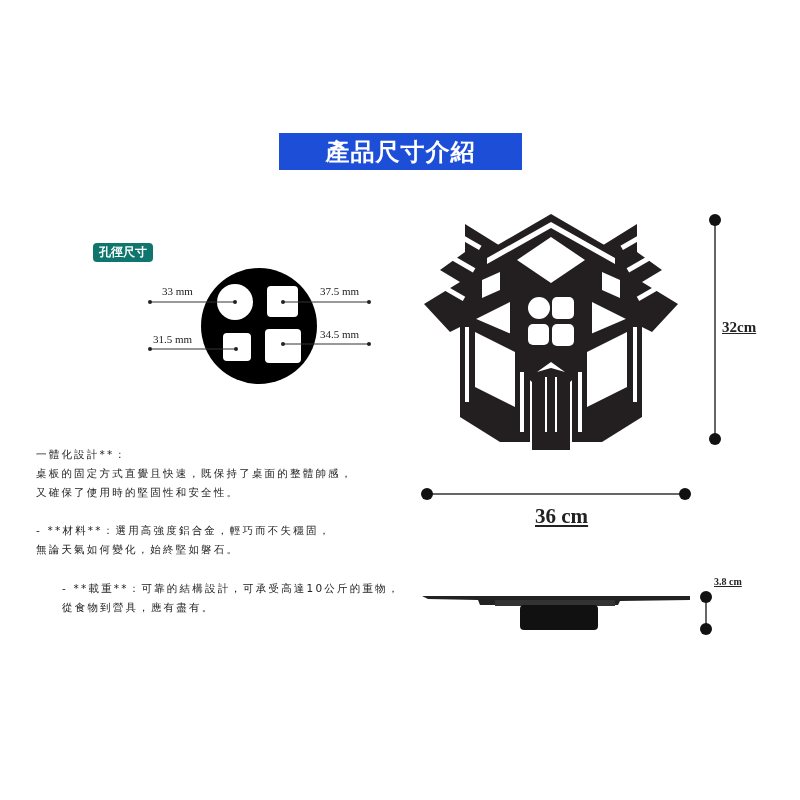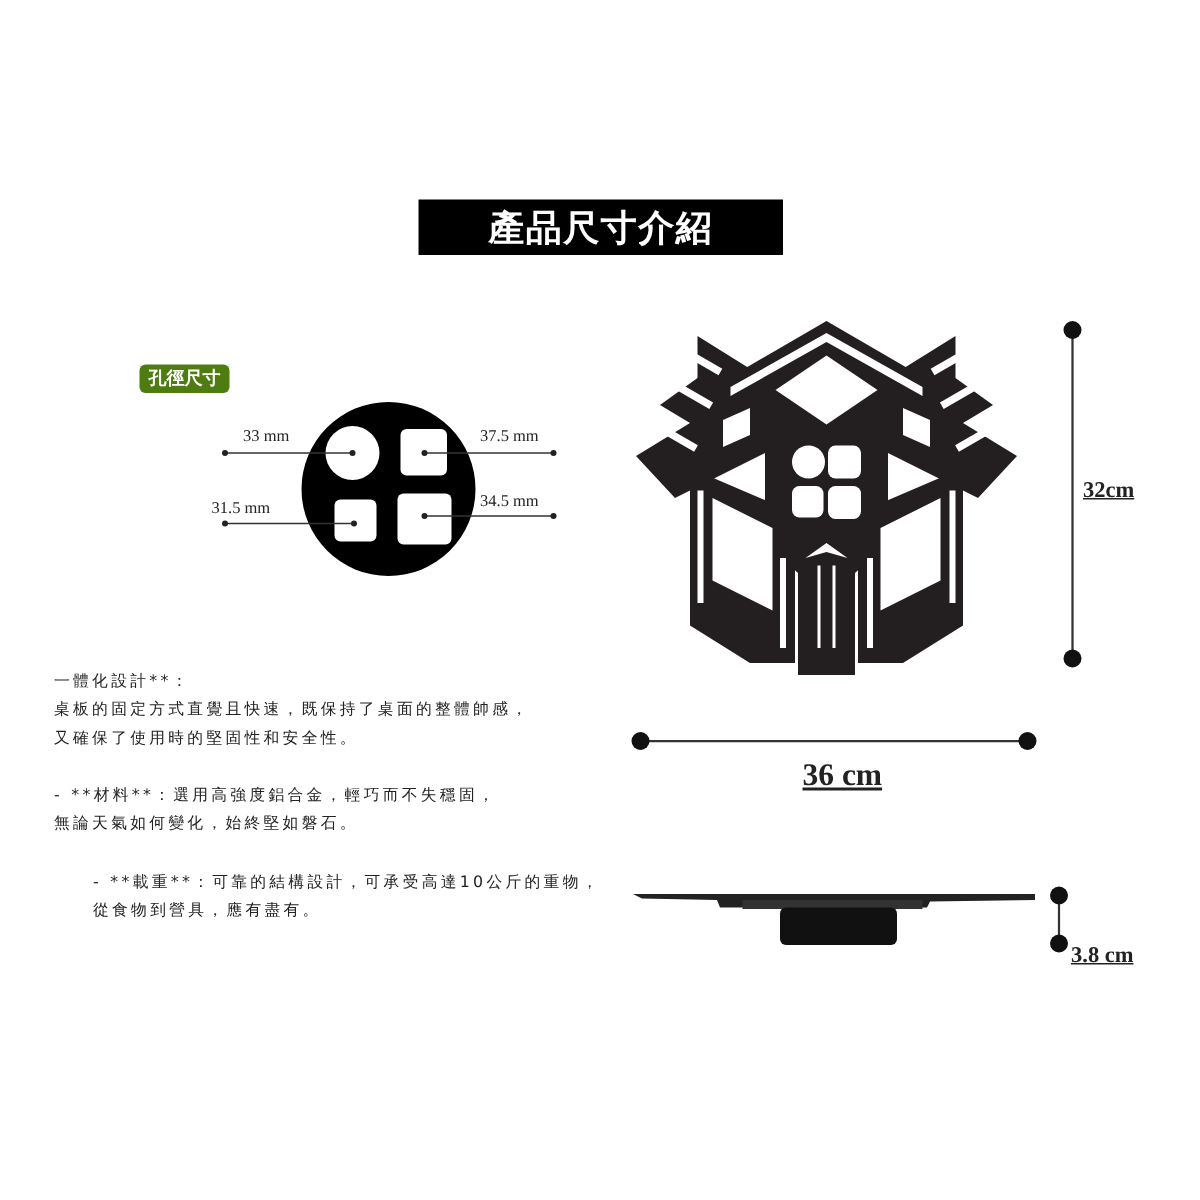--- a/index.html
+++ b/index.html
@@ -1,30 +1,30 @@
 <!DOCTYPE html>
 <html><head>
   <meta charset="utf-8">
   <style>
     * { margin: 0; padding: 0; box-sizing: border-box; }
     html, body { width: 800px; height: 800px; background: #ffffff; overflow: hidden; }
     body { position: relative; font-family: "DejaVu Sans", sans-serif; color: #111; }
 
     .title-banner {
       position: absolute; left: 279px; top: 133px; width: 243px; height: 37px;
-      background: #000000; display: flex; align-items: center; justify-content: center;
+      background: #1d4ed8; display: flex; align-items: center; justify-content: center;
     }
     .title-banner span {
       color: #fff; font-size: 24px; font-weight: bold; letter-spacing: 1px;
       font-family: "DejaVu Sans", sans-serif;
     }
 
     .hole-label {
       position: absolute; left: 93px; top: 243px; height: 19px; padding: 0 6px;
-      background: #4d7c0f; border-radius: 4px; display: flex; align-items: center;
+      background: #0f766e; border-radius: 4px; display: flex; align-items: center;
     }
     .hole-label span { color: #fff; font-size: 12px; font-weight: bold; font-family: "DejaVu Sans", sans-serif; }
 
     .hole-diagram { position: absolute; left: 140px; top: 260px; width: 240px; height: 130px; }
     .dim-text {
       position: absolute; font-family: "Liberation Serif", "DejaVu Serif", serif;
       font-weight: normal; font-size: 11px; color: #222; white-space: nowrap;
     }
 
     .desc { position: absolute; left: 36px; font-size: 10.5px; line-height: 19px; letter-spacing: 2.2px; color: #222; font-family: "DejaVu Sans", sans-serif; }
@@ -63,21 +63,21 @@
     <circle cx="229" cy="42" r="2" fill="#222"></circle>
     <line x1="10" y1="89" x2="96" y2="89" stroke="#333" stroke-width="1"></line>
     <circle cx="10" cy="89" r="2" fill="#222"></circle>
     <circle cx="96" cy="89" r="2" fill="#222"></circle>
     <line x1="143" y1="84" x2="229" y2="84" stroke="#333" stroke-width="1"></line>
     <circle cx="143" cy="84" r="2" fill="#222"></circle>
     <circle cx="229" cy="84" r="2" fill="#222"></circle>
   </svg>
   <span class="dim-text" style="left:22px; top:25px;">33 mm</span>
   <span class="dim-text" style="left:180px; top:25px;">37.5 mm</span>
-  <span class="dim-text" style="left:1px; top:73px;">31.5 mm</span>
+  <span class="dim-text" style="left:13px; top:73px;">31.5 mm</span>
   <span class="dim-text" style="left:180px; top:68px;">34.5 mm</span>
 </div>
 
 <div class="desc" style="top:445px;">
   <div>一體化設計**：</div>
   <div>桌板的固定方式直覺且快速，既保持了桌面的整體帥感，</div>
   <div>又確保了使用時的堅固性和安全性。</div>
 </div>
 
 <div class="desc" style="top:521px;">
@@ -161,13 +161,13 @@
     <polygon points="75,12 195,12 195,18 75,18" fill="#333"></polygon>
     <rect x="100" y="17" width="78" height="25" rx="4" fill="#111"></rect>
   </svg>
 </div>
 
 <svg style="position:absolute; left:698px; top:590px;" width="16" height="46">
   <line x1="8" y1="7" x2="8" y2="39" stroke="#333" stroke-width="1.5"></line>
   <circle cx="8" cy="7" r="6" fill="#111"></circle>
   <circle cx="8" cy="39" r="6" fill="#111"></circle>
 </svg>
-<span class="measure-text" style="left:714px; top:629px; font-size:15px;">3.8 cm</span>
+<span class="measure-text" style="left:714px; top:576px; font-size:10px;">3.8 cm</span>
 
 </body></html>

